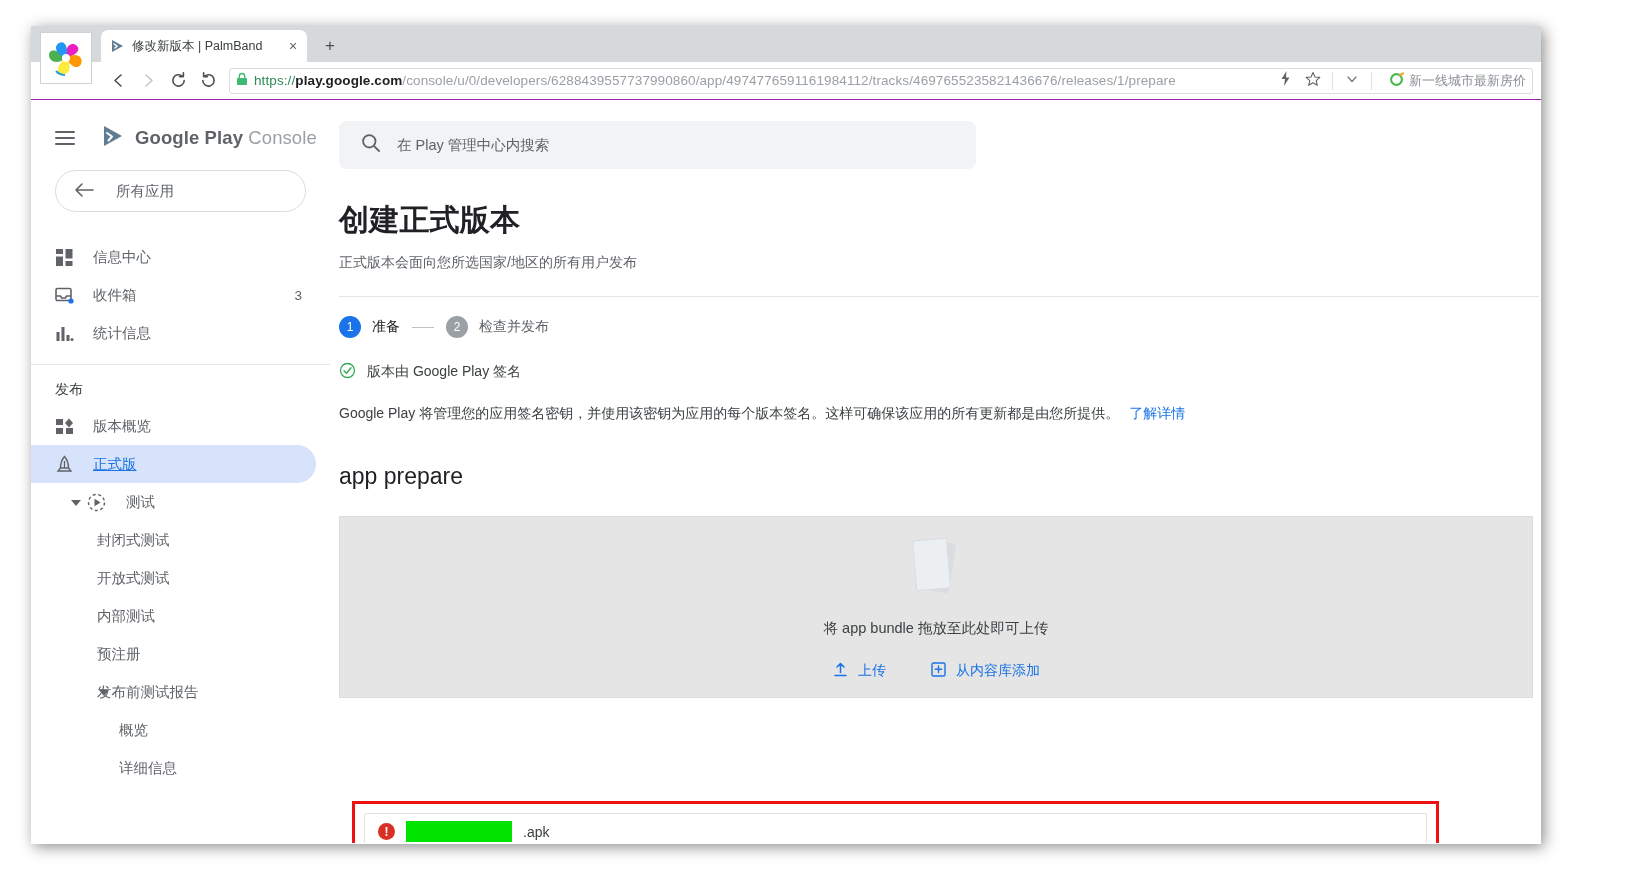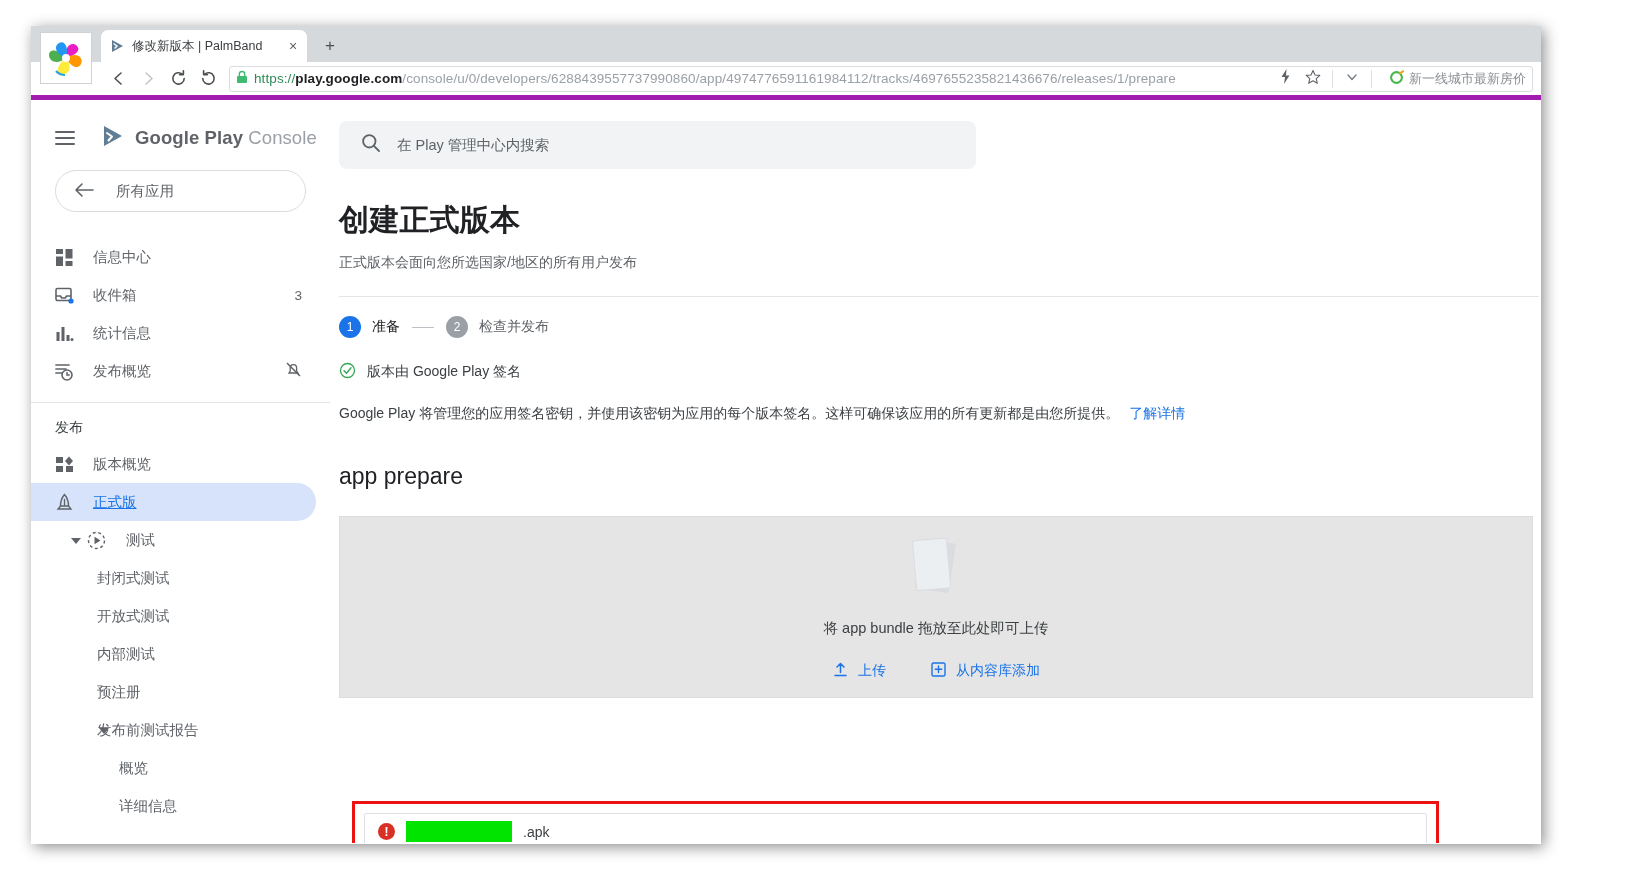--- a/index.html
+++ b/index.html
@@ -54,21 +54,21 @@
   .newtab {
     position: absolute; left: 288px; top: 9px;
     width: 22px; height: 22px; color: #4b4f52;
     font-size: 17px; line-height: 22px; text-align: center;
   }
 
   
   .navbar {
     height: 38px; background: #ffffff;
     display: flex; align-items: center; padding: 0 8px 0 72px;
-    border-bottom: 5px solid #a21caf;
+    border-bottom: 1px solid #a21caf;
   }
   .navbtn {
     width: 30px; height: 30px; display: flex;
     align-items: center; justify-content: center;
     color: #5f6368; flex: 0 0 auto;
   }
   .navbtn.disabled { color: #c3c6c9; }
   .omnibox {
     flex: 1 1 auto; height: 26px; margin-left: 6px;
     border: 1px solid #dadce0; border-radius: 3px;
@@ -390,36 +390,20 @@
               <svg width="19" height="19" viewBox="0 0 19 19">
                 <rect x="1.5" y="8" width="3" height="9" fill="#5f6368"></rect>
                 <rect x="6.5" y="3" width="3" height="14" fill="#5f6368"></rect>
                 <rect x="11.5" y="11" width="3" height="6" fill="#5f6368"></rect>
                 <circle cx="17" cy="15.5" r="1.5" fill="#5f6368"></circle>
               </svg>
             </span>
             <span class="lbl">统计信息</span>
           </div>
 
-          <div class="navitem">
-            <span class="ico">
-              <svg width="19" height="19" viewBox="0 0 19 19">
-                <path d="M1 3 H14 M1 7 H11 M1 11 H7" stroke="#5f6368" stroke-width="1.7" stroke-linecap="round"></path>
-                <circle cx="12" cy="13" r="5" stroke="#5f6368" stroke-width="1.6" fill="none"></circle>
-                <path d="M12 10.4 V13 H14.2" stroke="#5f6368" stroke-width="1.5" fill="none" stroke-linecap="round"></path>
-              </svg>
-            </span>
-            <span class="lbl">发布概览</span>
-            <span class="trail">
-              <svg width="17" height="17" viewBox="0 0 17 17">
-                <path d="M4 12 H13 L11.6 10 V6.8 a3.2 3.2 0 0 0 -6.4 0 V10 Z" stroke="#5f6368" stroke-width="1.3" fill="none"></path>
-                <path d="M2 2 L15 15" stroke="#5f6368" stroke-width="1.5"></path>
-              </svg>
-            </span>
-          </div>
         </div>
 
         <div class="divider"></div>
         <div class="grouplabel">发布</div>
 
         <div>
 
           <div class="navitem">
             <span class="ico">
               <svg width="19" height="19" viewBox="0 0 19 19">

